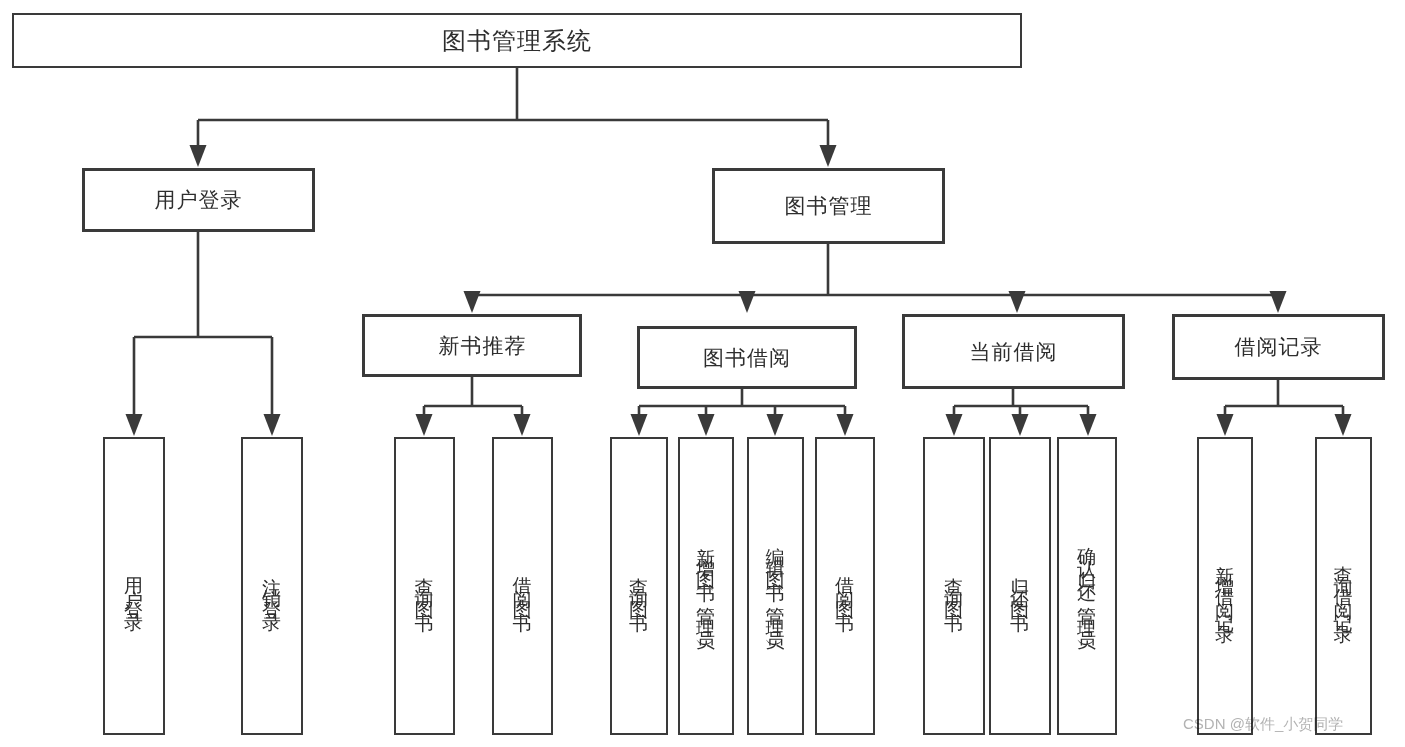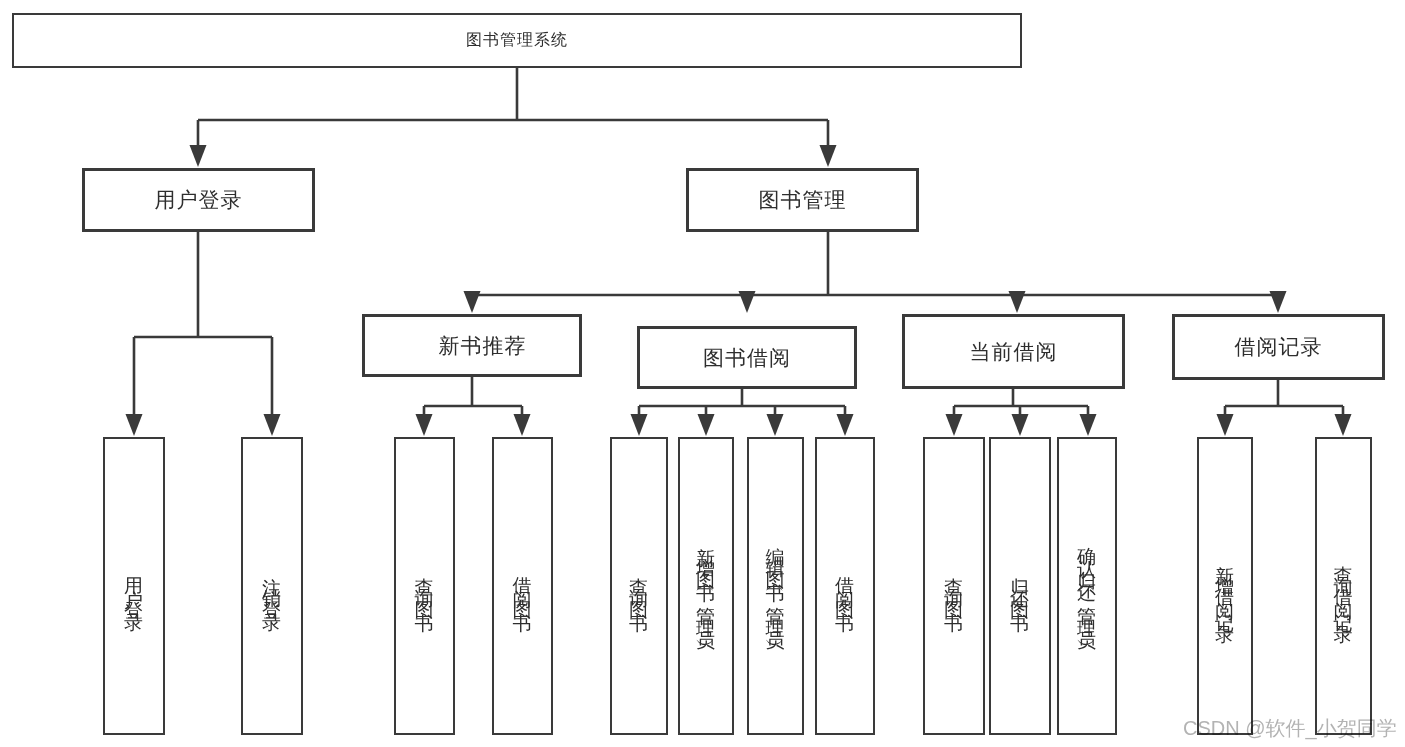--- a/index.html
+++ b/index.html
@@ -22,41 +22,41 @@
     position: absolute;
     background: #ffffff;
     box-sizing: border-box;
     display: flex;
     align-items: center;
     justify-content: center;
     z-index: 2;
   }
   .root {
     border: 2px solid #3a3a3a;
-    font-size: 16px;
+    font-size: 24px;
     letter-spacing: 1px;
   }
   .hbox {
     border: 3px solid #3a3a3a;
     font-size: 21px;
     letter-spacing: 1px;
   }
   .vbox {
     border: 2px solid #3a3a3a;
     font-size: 19px;
     writing-mode: vertical-rl;
     letter-spacing: 12px;
     line-height: 1.0;
     text-align: center;
   }
   .watermark {
     position: absolute;
     left: 1183px;
     top: 715px;
-    font-size: 20px;
+    font-size: 15px;
     color: #b3b3b3;
     letter-spacing: 0px;
     white-space: nowrap;
     z-index: 3;
     mix-blend-mode: multiply;
   }
 </style>
 </head>
 <body>
 
@@ -105,21 +105,21 @@
       <polygon points="1088,436 1079.5,414 1096.5,414"></polygon>
 
       <polygon points="1225,436 1216.5,414 1233.5,414"></polygon>
       <polygon points="1343,436 1334.5,414 1351.5,414"></polygon>
     </g>
   </svg>
 
   <div class="node root" style="left:12px; top:13px; width:1010px; height:55px;">图书管理系统</div>
 
   <div class="node hbox" style="left:82px; top:168px; width:233px; height:64px;">用户登录</div>
-  <div class="node hbox" style="left:686px; top:168px; width:233px; height:64px;">图书管理</div>
+  <div class="node hbox" style="left:712px; top:168px; width:233px; height:76px;">图书管理</div>
 
   <div class="node vbox" style="left:103px; top:437px; width:62px; height:298px;">用户登录</div>
   <div class="node vbox" style="left:241px; top:437px; width:62px; height:298px;">注销登录</div>
 
   <div class="node hbox" style="left:362px; top:314px; width:220px; height:63px;padding-left:21px;">新书推荐</div>
   <div class="node hbox" style="left:637px; top:314px; width:220px; height:63px;margin-top:12px;">图书借阅</div>
   <div class="node hbox" style="left:902px; top:314px; width:223px; height:75px;">当前借阅</div>
   <div class="node hbox" style="left:1172px; top:314px; width:213px; height:66px;">借阅记录</div>
 
   <div class="node vbox" style="left:394px; top:437px; width:61px; height:298px;">查询图书</div>

